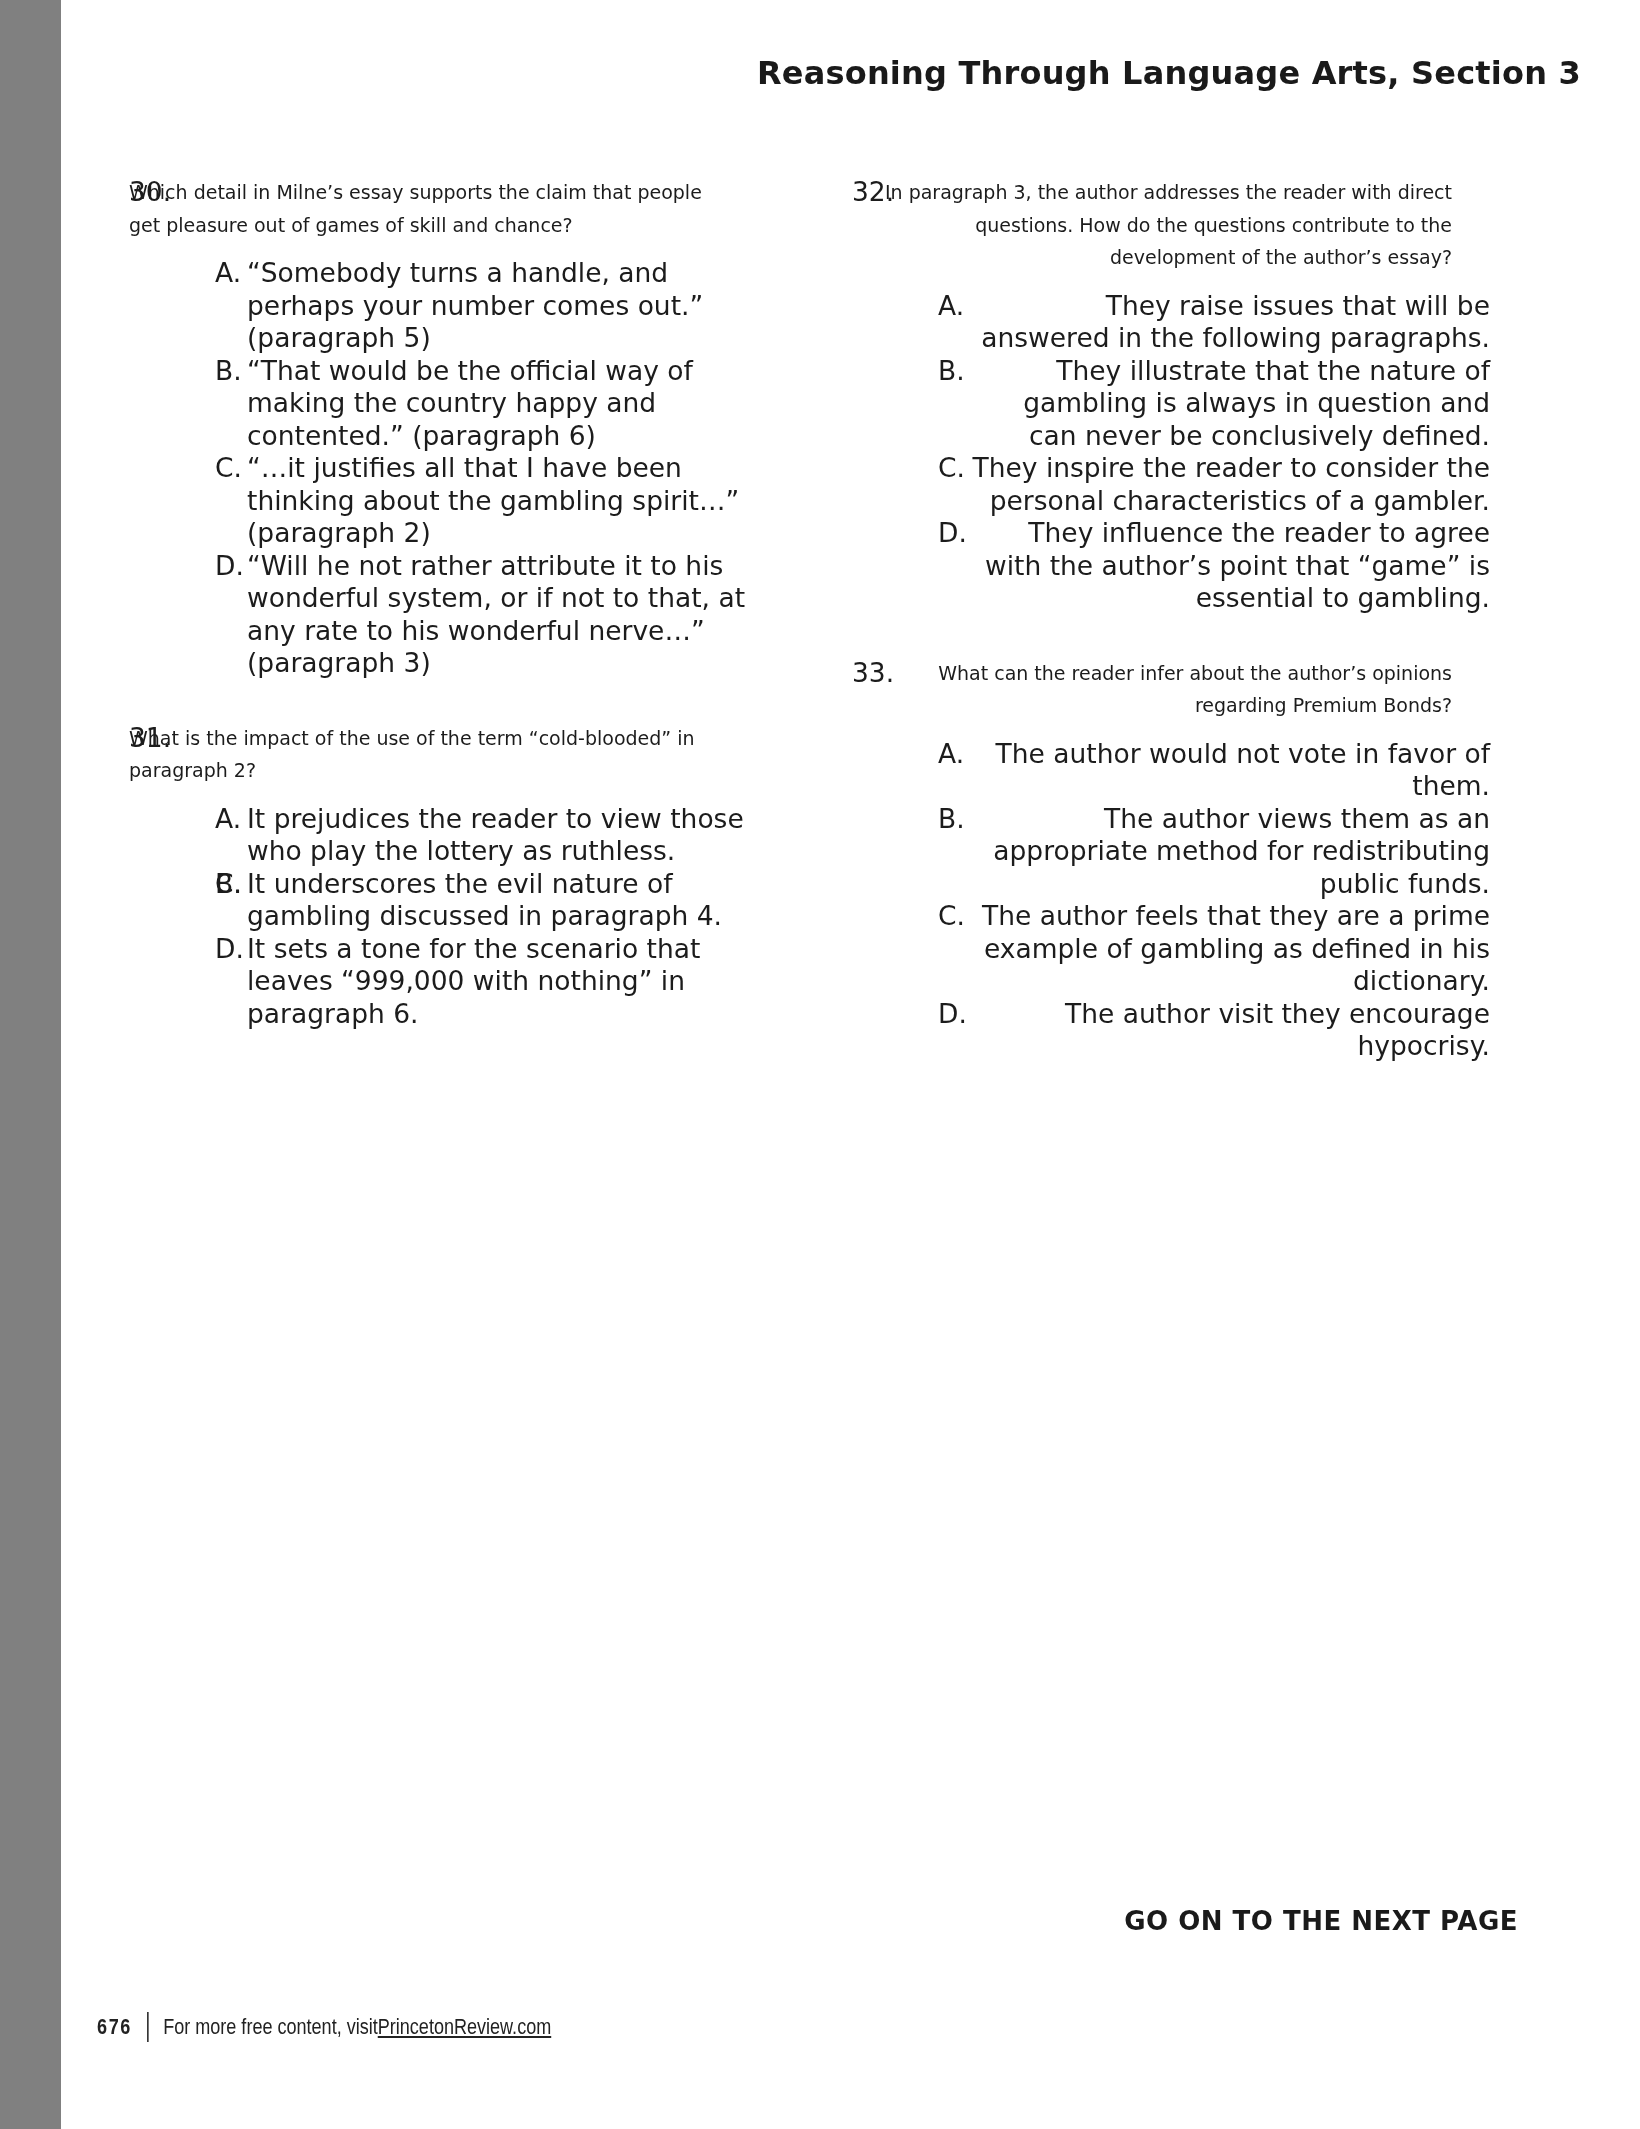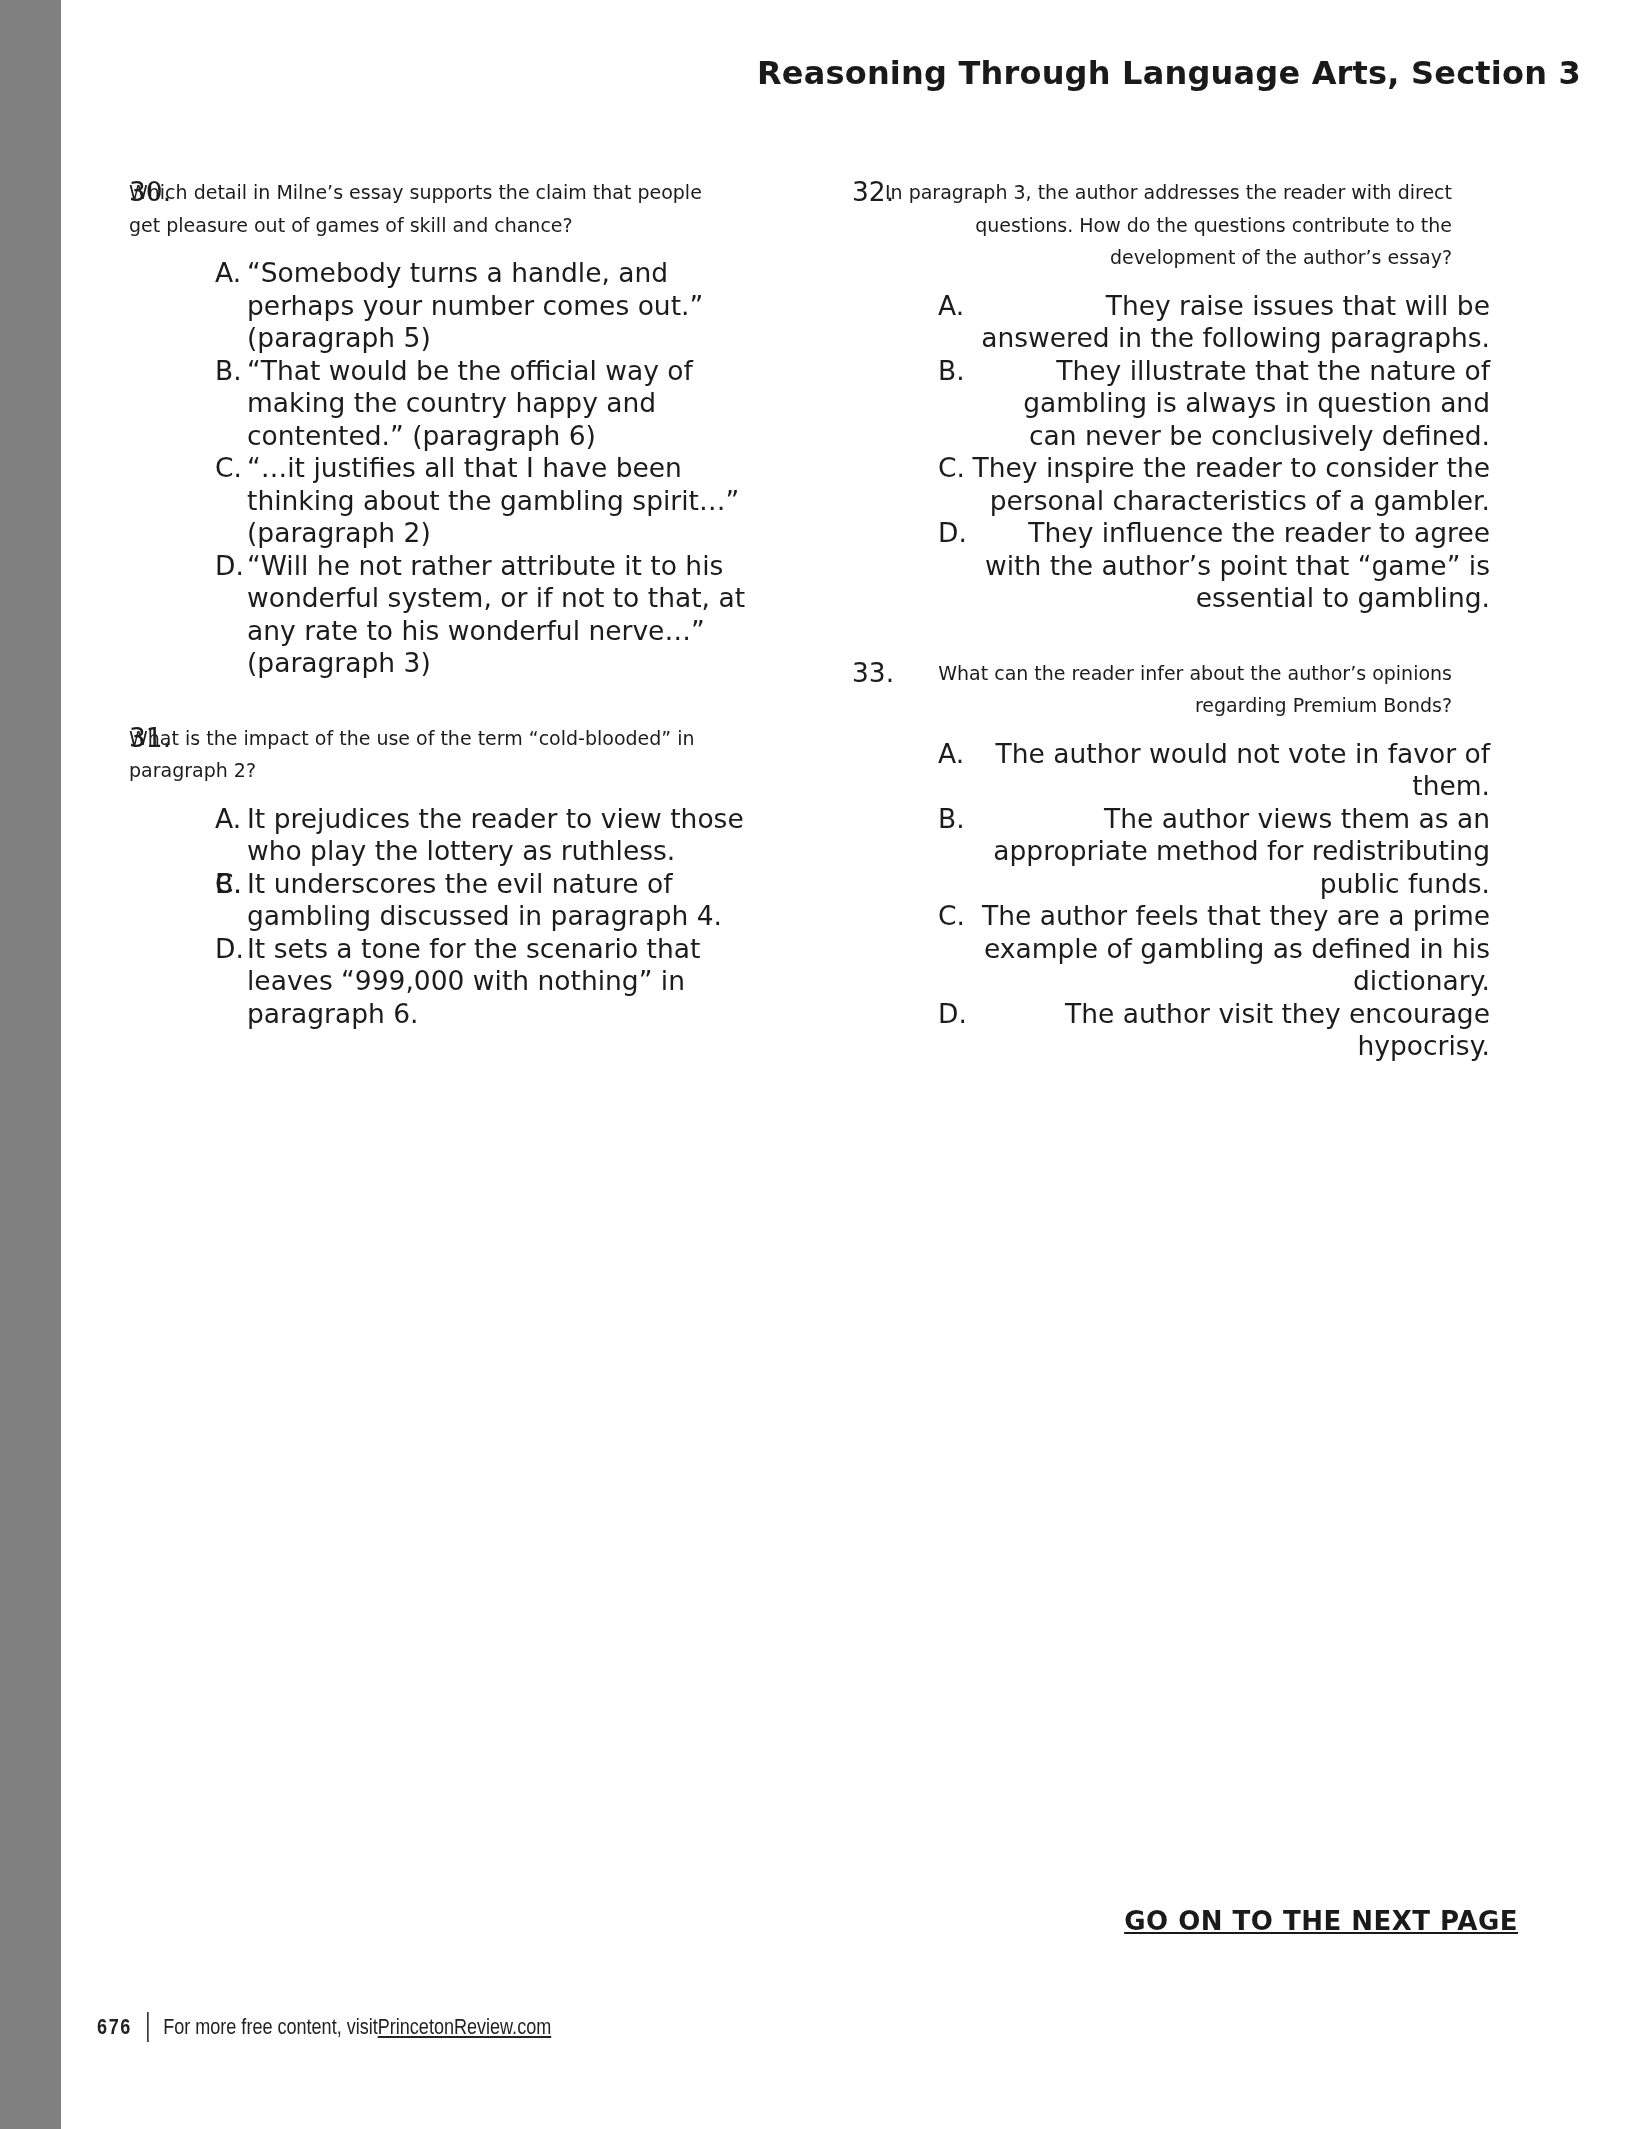--- a/index.html
+++ b/index.html
@@ -27,21 +27,21 @@
   .q-text {
     font-size: 19px; line-height: 32.5px; width: 600px;
   }
   .q31 .q-text { text-indent: 0; }
   .options { margin-top: 16px; margin-left: 86px; }
   .option { position: relative; font-size: 26.5px; line-height: 32.5px; }
   .opt-letter { position: absolute; left: 0; top: 0; }
   .opt-text { margin-left: 32px; width: 520px; }
   .go-on {
     position: absolute; top: 1906px; right: 122px;
-    font-weight: bold; font-size: 26px; letter-spacing: 0.5px; color: #1a1a1a; text-decoration: underline;
+    font-weight: bold; font-size: 26px; letter-spacing: 0.5px; color: #1a1a1a;
   }
   .footer {
     position: absolute; top: 2012px; left: 97px; height: 30px;
     display: flex; align-items: center;
     font-family: "Liberation Sans", sans-serif; font-size: 22px; color: #222;
     transform: scaleX(0.82); transform-origin: left center;
   }
   .page-num { font-weight: bold; letter-spacing: 2px; }
   .footer-divider { width: 2px; height: 30px; background: #333; margin: 0 18px; }
   .footer-link { text-decoration: underline; color: #222; }

